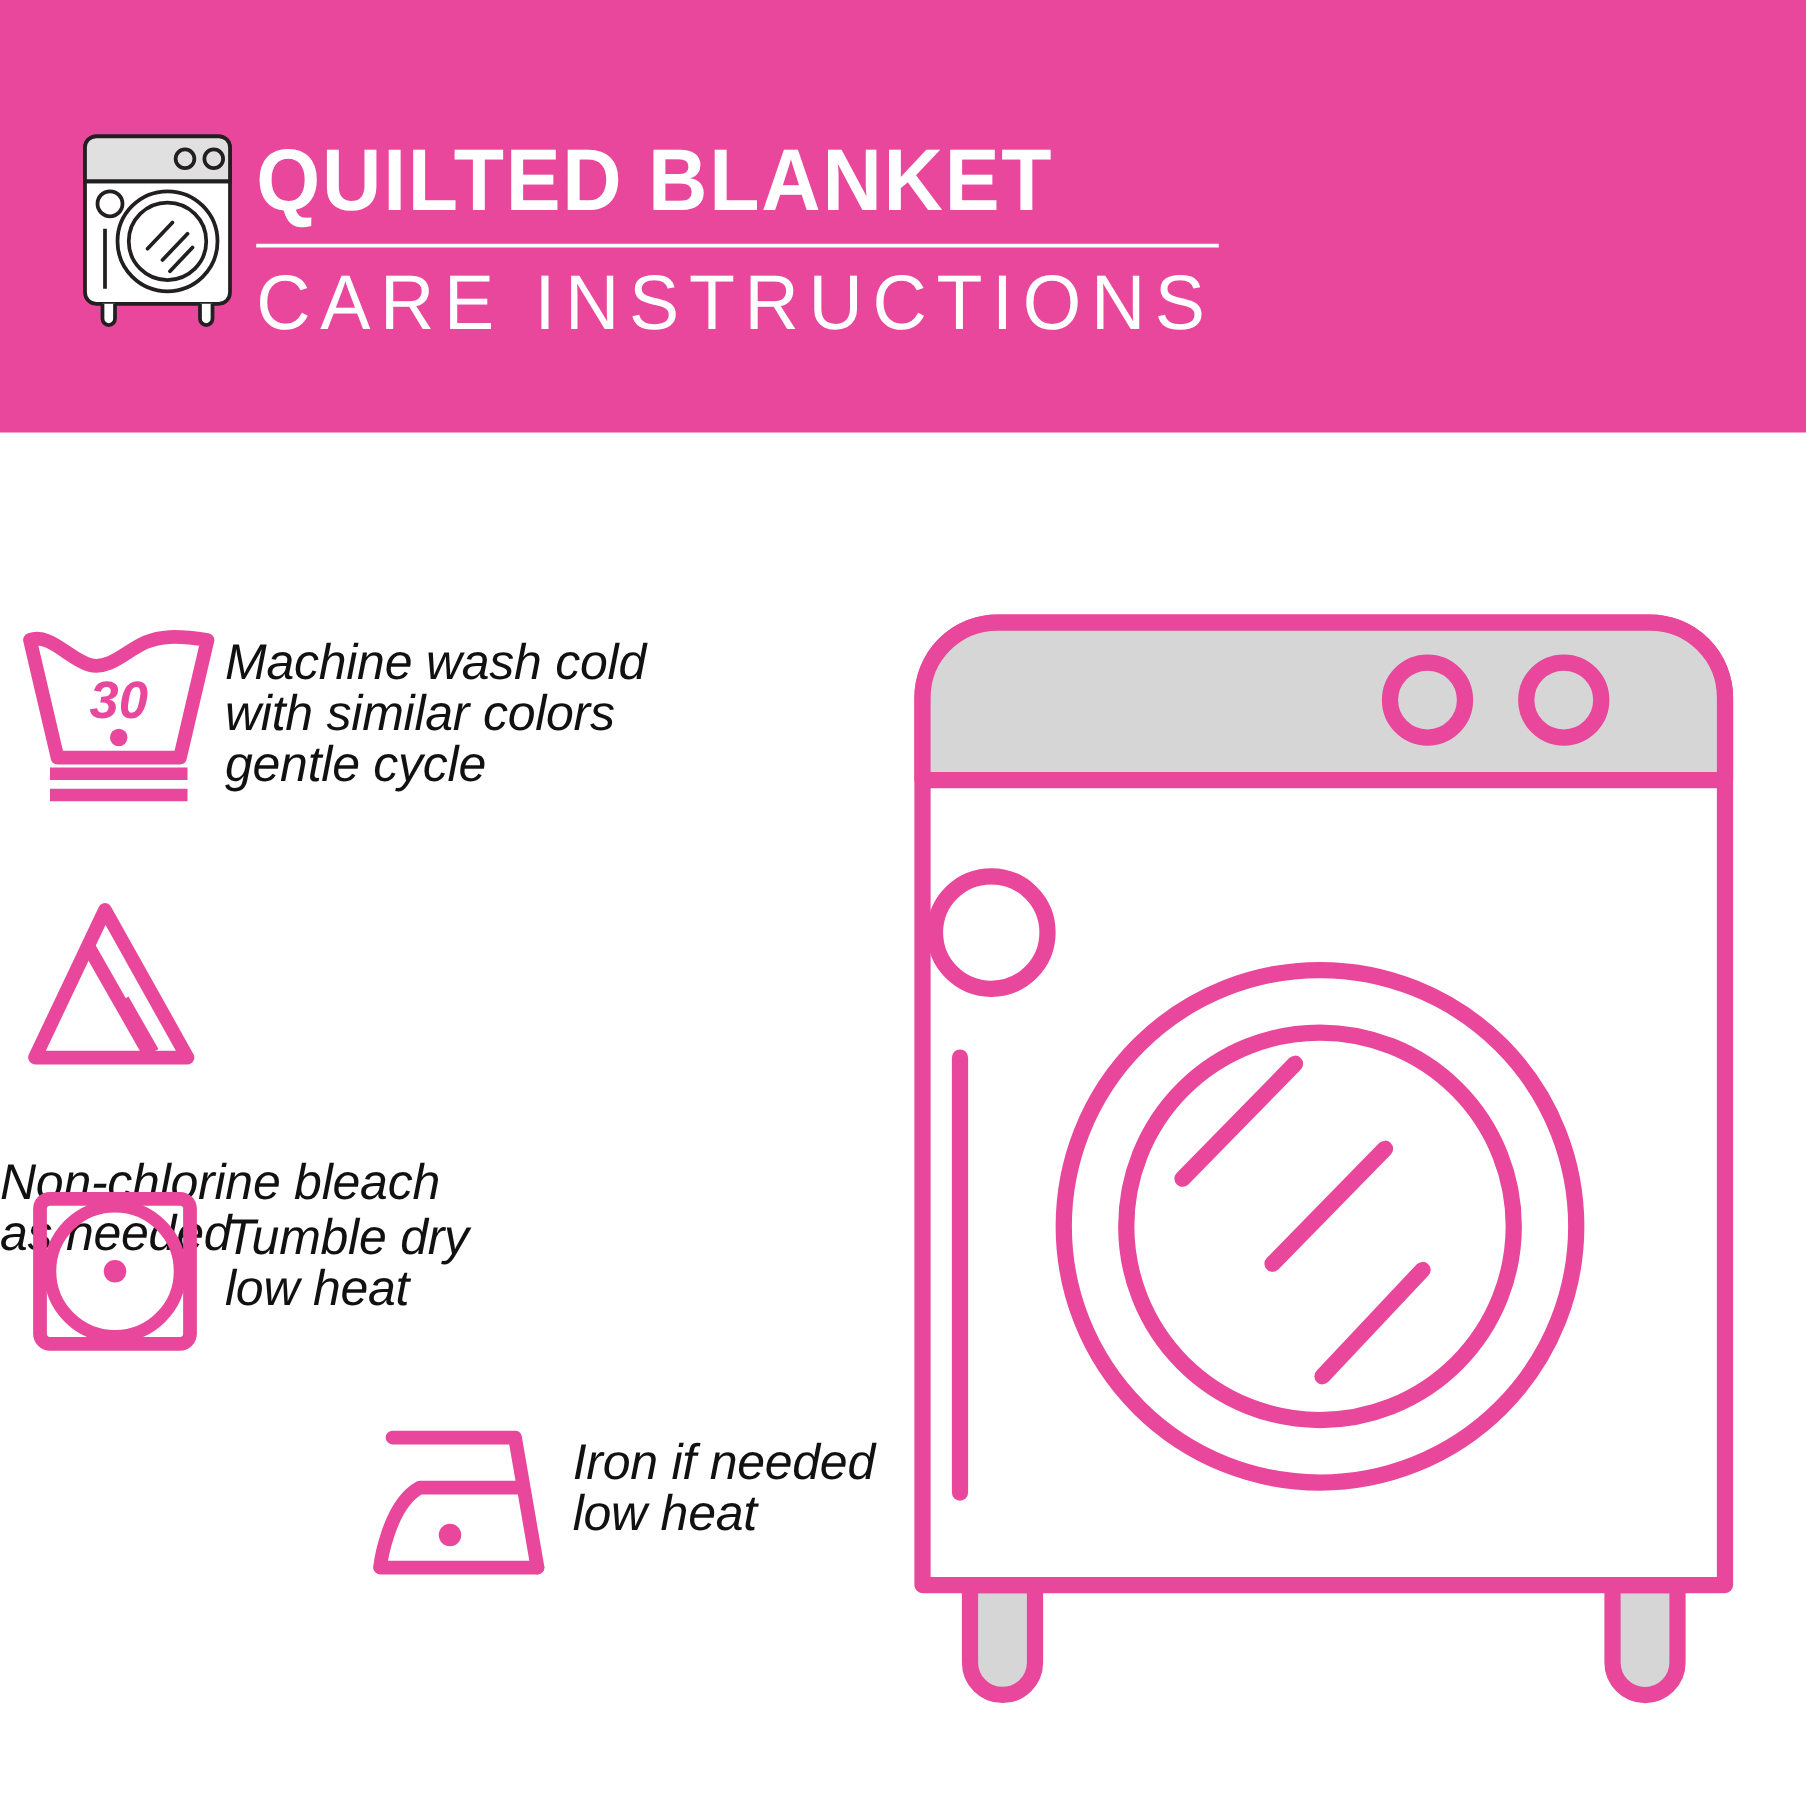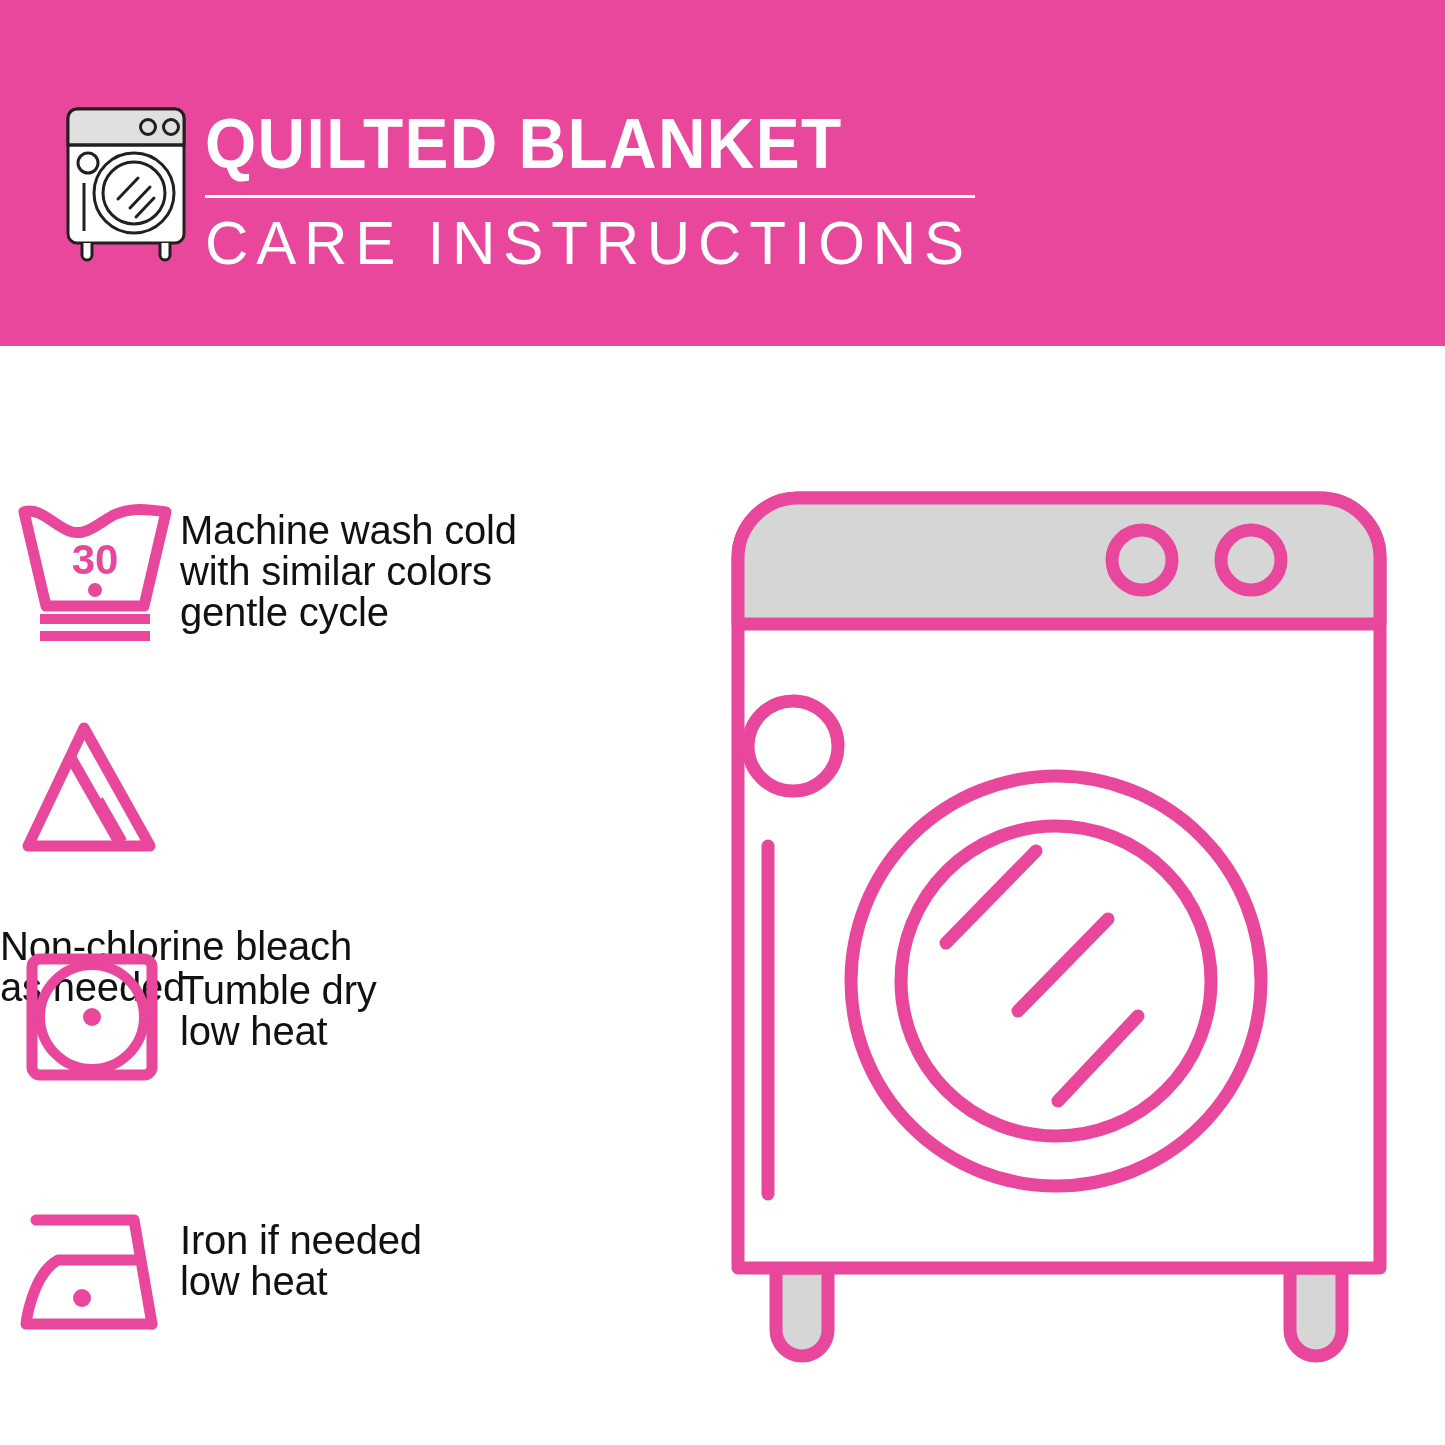--- a/index.html
+++ b/index.html
@@ -75,25 +75,26 @@
     left: 0;
     top: 346px;
     width: 700px;
   }
   .care-row {
     position: absolute;
     left: 0;
     width: 700px;
     display: flex;
     align-items: flex-start;
+    font-style: italic;
   }
   .care-row.r0 { top: 152px; }
   .care-row.r1 { top: 370px; flex-direction: column; }
   .care-row.r2 { top: 596px; }
-  .care-row.r3 { top: 852px; }
+  .care-row.r3 { top: 782px; justify-content: flex-end; }
 
   .care-symbol {
     width: 180px;
     flex: 0 0 180px;
     display: flex;
     justify-content: center;
     align-items: flex-start;
     padding-left: 10px;
     box-sizing: border-box;
   }

